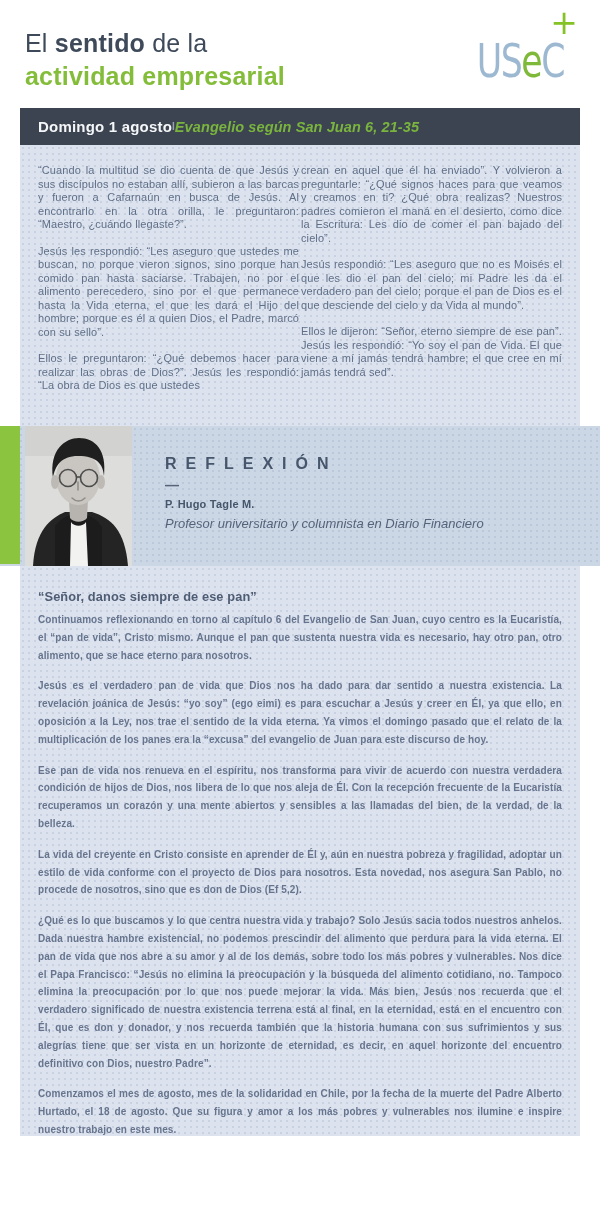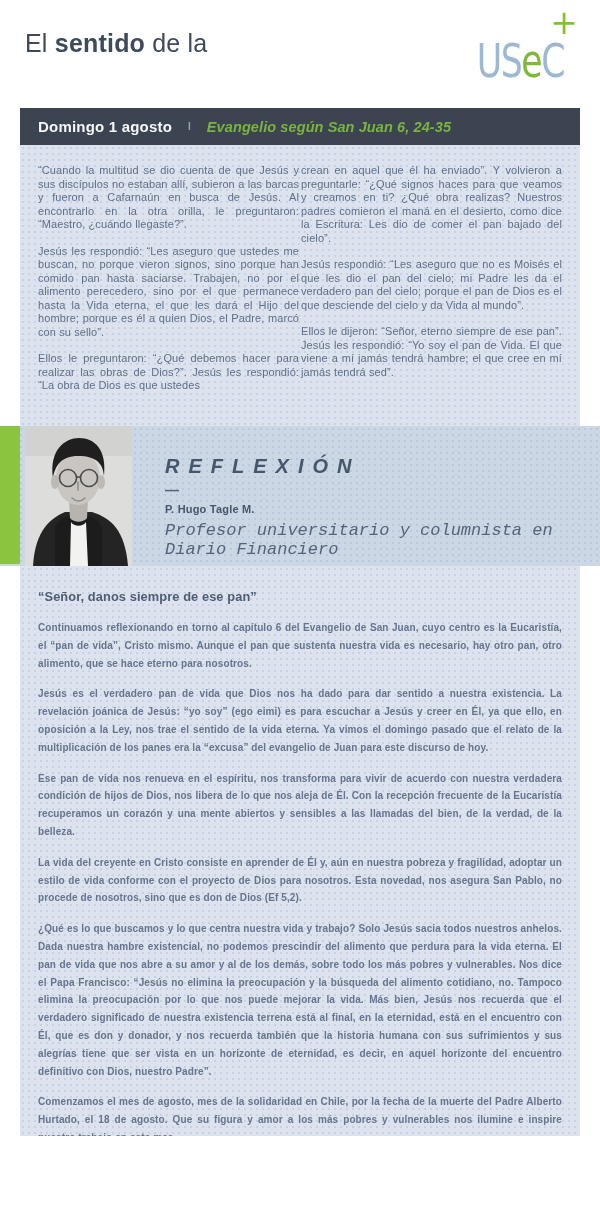--- a/index.html
+++ b/index.html
@@ -24,21 +24,21 @@
   }
   .logo-text .lg{ color:#7fb93a; }
   .logo-plus{
     position:absolute; right:0; top:0; color:#85c226;
     font-family:"DejaVu Sans", sans-serif; font-size:33px; font-weight:400; line-height:30px;
   }
 
   
   .datebar{
     flex:none; height:37px; margin:0 20px; background:#3b4450;
-    display:flex; align-items:center; padding:0 18px; gap:16px;
+    display:flex; align-items:center; padding:0 18px; 
   }
   .datebar .date{ color:#f5f6f8; font-weight:700; font-size:15px; letter-spacing:.2px; }
   .datebar .sep{ color:#97a0ad; font-size:10px; font-weight:700; }
   .datebar .reading{ color:#7ab43e; font-size:14.5px; font-style:italic; font-weight:600; letter-spacing:.1px; }
 
   
   .dotted{
     background-image: radial-gradient(rgba(130,148,178,.22) .9px, rgba(0,0,0,0) 1px);
     background-size:6px 6px;
   }
@@ -56,56 +56,57 @@
 
   
   .reflection{
     flex:none; height:140px; width:600px; background-color:#ccd7e5;
     position:relative; overflow:hidden;
   }
   .greenbar{ position:absolute; left:0; top:0; width:20px; height:138px; background:#8bc53f; }
   .photo{ position:absolute; left:25px; top:0; width:107px; height:140px; background:#d8d8d6; }
   .photo svg{ display:block; width:100%; height:100%; }
   .ref-meta{ position:absolute; left:165px; top:29px; color:#46566c; }
-  .ref-label{ font-size:20px; font-weight:700; letter-spacing:9px;font-style:italic; }
+  .ref-label{ font-size:16px; font-weight:700; letter-spacing:9px; }
   .ref-dash{ font-size:14px; font-weight:700; margin-top:4px; color:#55647a; }
   .ref-name{ font-size:11px; font-weight:700; margin-top:5px; letter-spacing:.2px; }
-  .ref-role{ font-size:17px; font-style:italic; color:#55637a; margin-top:6px;font-family:Liberation Mono, monospace; }
+  .ref-role{ font-size:13px; font-style:italic; color:#55637a; margin-top:6px; }
 
   
   .article{
     flex:1; margin:0 20px 8px 20px; background-color:#dce3ee;
     padding:23px 18px 0 18px; overflow:hidden;
   }
-  .article h3{ font-size:12.8px; font-weight:700; color:#4e5c74; margin-bottom:15px; letter-spacing:.1px; }
+  .article h3{ font-size:12.8px; font-weight:700; color:#4e5c74; margin-bottom:7px; letter-spacing:.1px; }
   .article p{
     font-size:10px; line-height:17.8px; color:#66748e; text-align:justify;
     margin-bottom:13px; letter-spacing:.1px;font-weight:bold;
   }
   .article p.closing{ margin-top:-13px; margin-bottom:16px; }
 </style>
 </head>
 <body>
 
 <div class="page">
 
   <div class="header">
     <div class="title-block">
       <div class="title-line1"><span>El </span><b>sentido</b><span> de la</span></div>
+      <div class="title-line2">actividad empresarial</div>
     </div>
     <div class="logo">
       <span class="logo-text"><span>US</span><span class="lg">e</span><span>C</span></span>
       <span class="logo-plus">+</span>
     </div>
   </div>
 
   <div class="datebar">
     <span class="date">Domingo 1 agosto</span>
     <span class="sep">I</span>
-    <span class="reading">Evangelio según San Juan 6, 24-35</span>
+    <span class="reading">Evangelio según San Juan 6, 21-35</span>
   </div>
 
   <div class="gospel dotted">
     <div class="col">
       <p>“Cuando la multitud se dio cuenta de que Jesús y sus discípulos no estaban allí, subieron a las barcas y fueron a Cafarnaún en busca de Jesús. Al encontrarlo en la otra orilla, le preguntaron: “Maestro, ¿cuándo llegaste?”.</p>
       <p>Jesús les respondió: “Les aseguro que ustedes me buscan, no porque vieron signos, sino porque han comido pan hasta saciarse. Trabajen, no por el alimento perecedero, sino por el que permanece hasta la Vida eterna, el que les dará el Hijo del hombre; porque es él a quien Dios, el Padre, marcó con su sello”.</p>
       <p>Ellos le preguntaron: “¿Qué debemos hacer para realizar las obras de Dios?”. Jesús les respondió: “La obra de Dios es que ustedes</p>
     </div>
     <div class="col">
       <p>crean en aquel que él ha enviado”. Y volvieron a preguntarle: “¿Qué signos haces para que veamos y creamos en ti? ¿Qué obra realizas? Nuestros padres comieron el maná en el desierto, como dice la Escritura: Les dio de comer el pan bajado del cielo”.</p>

